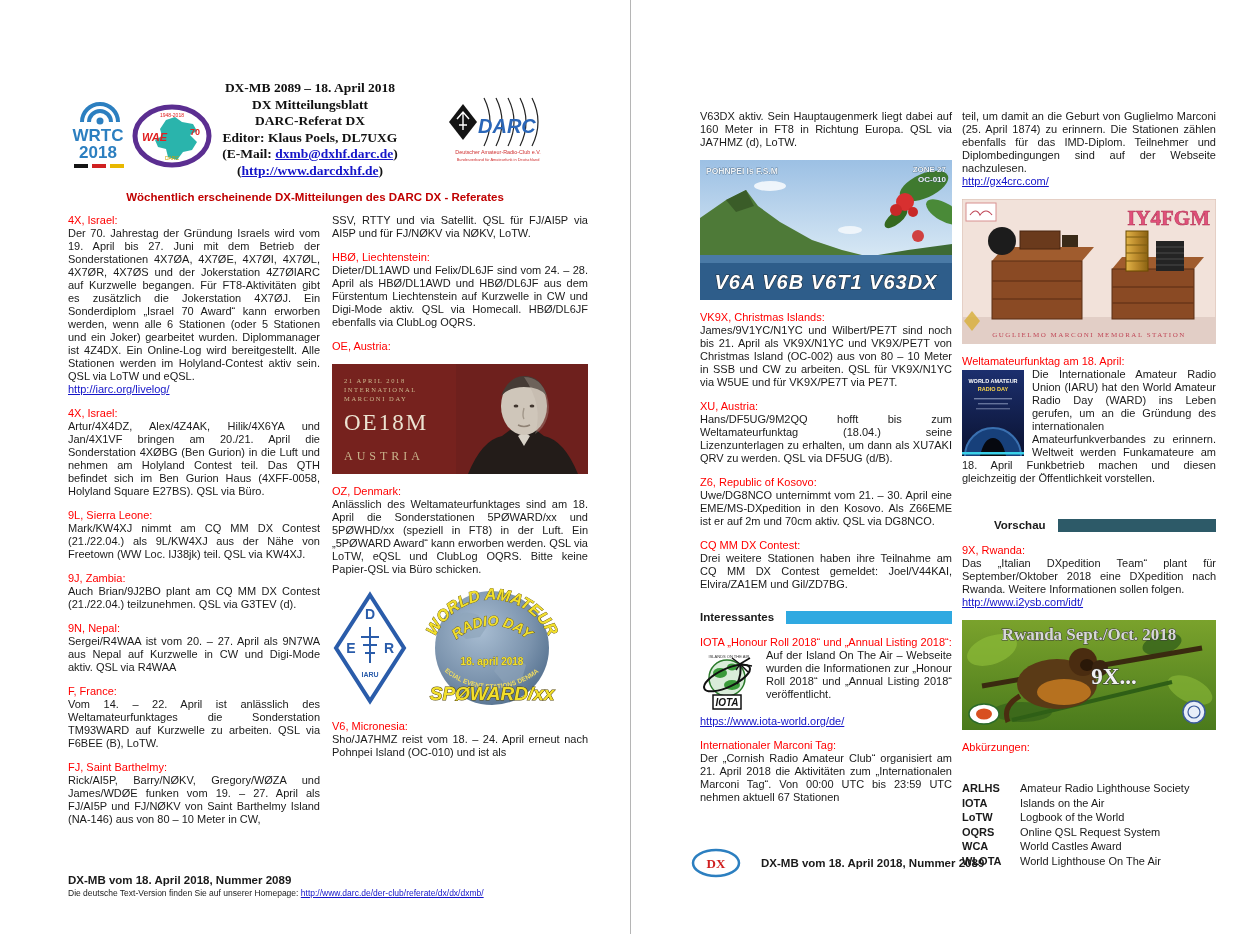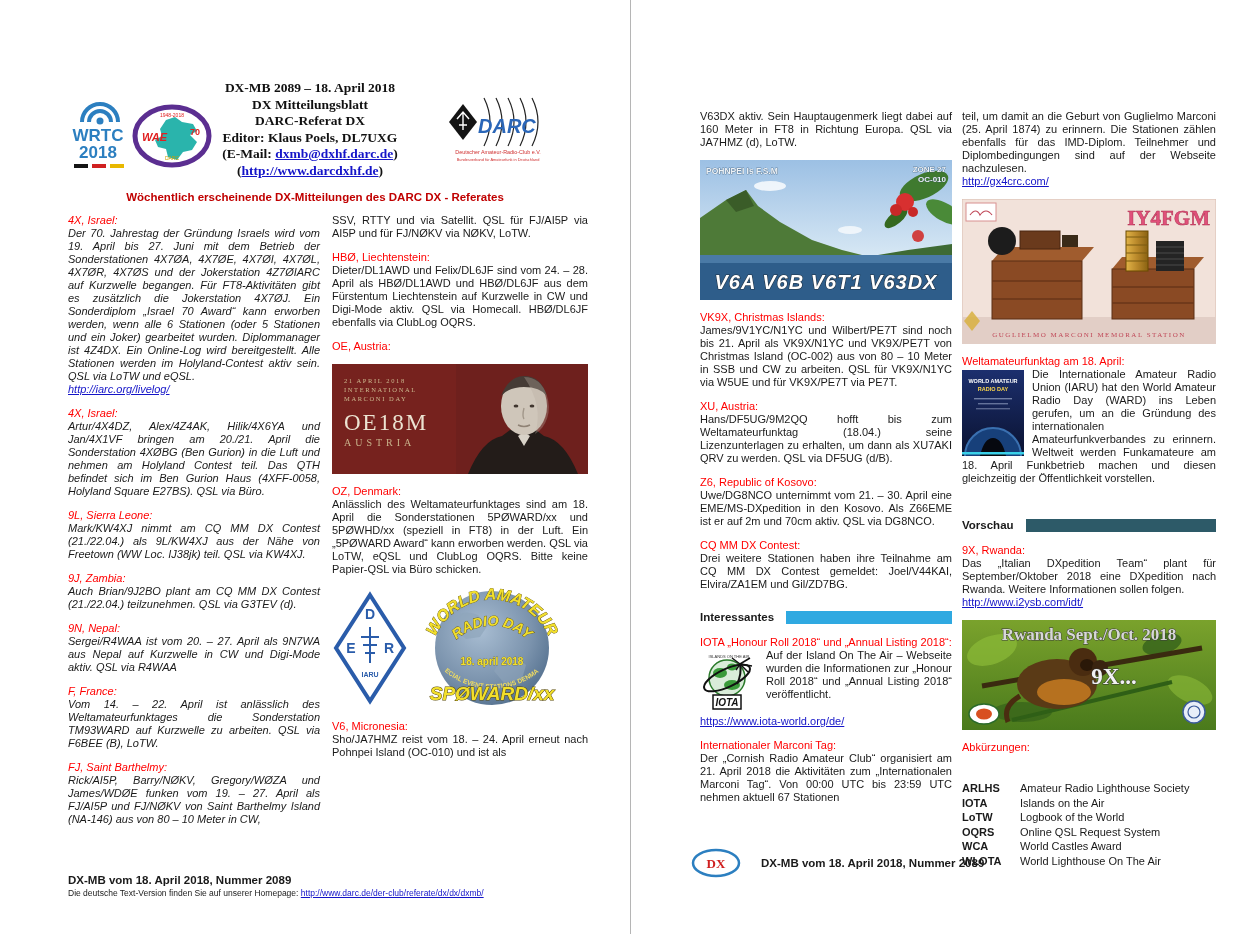--- a/index.html
+++ b/index.html
@@ -18,33 +18,33 @@
     font-family:"Liberation Serif","DejaVu Serif",serif; font-weight:bold; font-size:13.5px; line-height:16.5px; color:#111; }
   .hdr-title a { color:#1414c8; text-decoration:underline; }
   .logo-wrtc { position:absolute; left:66px; top:94px; }
   .logo-wae  { position:absolute; left:132px; top:104px; }
   .logo-darc { position:absolute; left:448px; top:92px; }
   .hdr-subtitle { position:absolute; left:35px; top:191px; width:560px; text-align:center;
     font-weight:bold; font-size:11.5px; color:#c00000; }
 
   
   .col { position:absolute; font-size:11px; line-height:13px; }
-  #col1 { left:68px;  top:214px; width:252px;font-style:italic; }
+  #col1 { left:68px;  top:214px; width:252px; }
   #col2 { left:332px; top:214px; width:256px; }
   #col3 { left:69px;  top:110px; width:252px; }
   #col4 { left:331px; top:110px; width:254px; }
   .sec { margin-bottom:11px; }
   .sec-title { color:#ff0000; }
   .sec-body { text-align:justify; }
   a.sec-link { display:block; color:#1414c8; text-decoration:underline; word-break:break-all; clear:both; }
   .img { display:block; margin:2px 0 11px 0; }
 
   
   .bar-head { display:flex; align-items:center; margin:20px 0 12px 0; }
-  .bar-head.mt { margin-top:34px; }
+  .bar-head.mt { margin-top:34px;margin-left:32px; }
   .bar-label { font-weight:bold; font-size:11.5px; margin-right:12px; white-space:nowrap; }
   .bar { flex:1; height:13px; }
   .bar.blue { background:#2fa9e1; }
   .bar.dark { background:#2d5a68; }
 
   
   .float-img { float:left; margin:2px 8px 2px 0; }
 
   
   .abbr-row { display:flex; line-height:14.5px; }
@@ -57,21 +57,21 @@
   #footer1 .f-line2 { font-size:8.5px; margin-top:2px; }
   #footer1 a { color:#1414c8; text-decoration:underline; }
   #footer2 { position:absolute; left:60px; top:848px; display:flex; align-items:center; gap:20px; }
   #footer2 .f-text { font-weight:bold; font-size:11.5px; }
 
   
   .img-oe18m { position:relative; width:100%; height:110px; background:#76221e; overflow:hidden; }
   .oe-txt { position:absolute; left:12px; top:12px; font-family:"Liberation Serif","DejaVu Serif",serif; }
   .oe-small { font-size:6.5px; letter-spacing:1.6px; color:#cdb98f; line-height:9px; }
   .oe-call  { font-size:23px; letter-spacing:2px; color:#ece4d2; margin-top:13px; }
-  .oe-country { font-size:10px; letter-spacing:4px; color:#c9b48c; margin-top:7px; }
+  .oe-country { font-size:12px; letter-spacing:4px; color:#c9b48c; margin-top:21px; }
   .oe-portrait { position:absolute; right:0; top:0; }
 
   svg text { font-family:"Liberation Sans","DejaVu Sans",sans-serif; }
   svg .serif { font-family:"Liberation Serif","DejaVu Serif",serif; }
 </style>
 </head>
 <body>
 
 <div class="page" id="page1">
 

